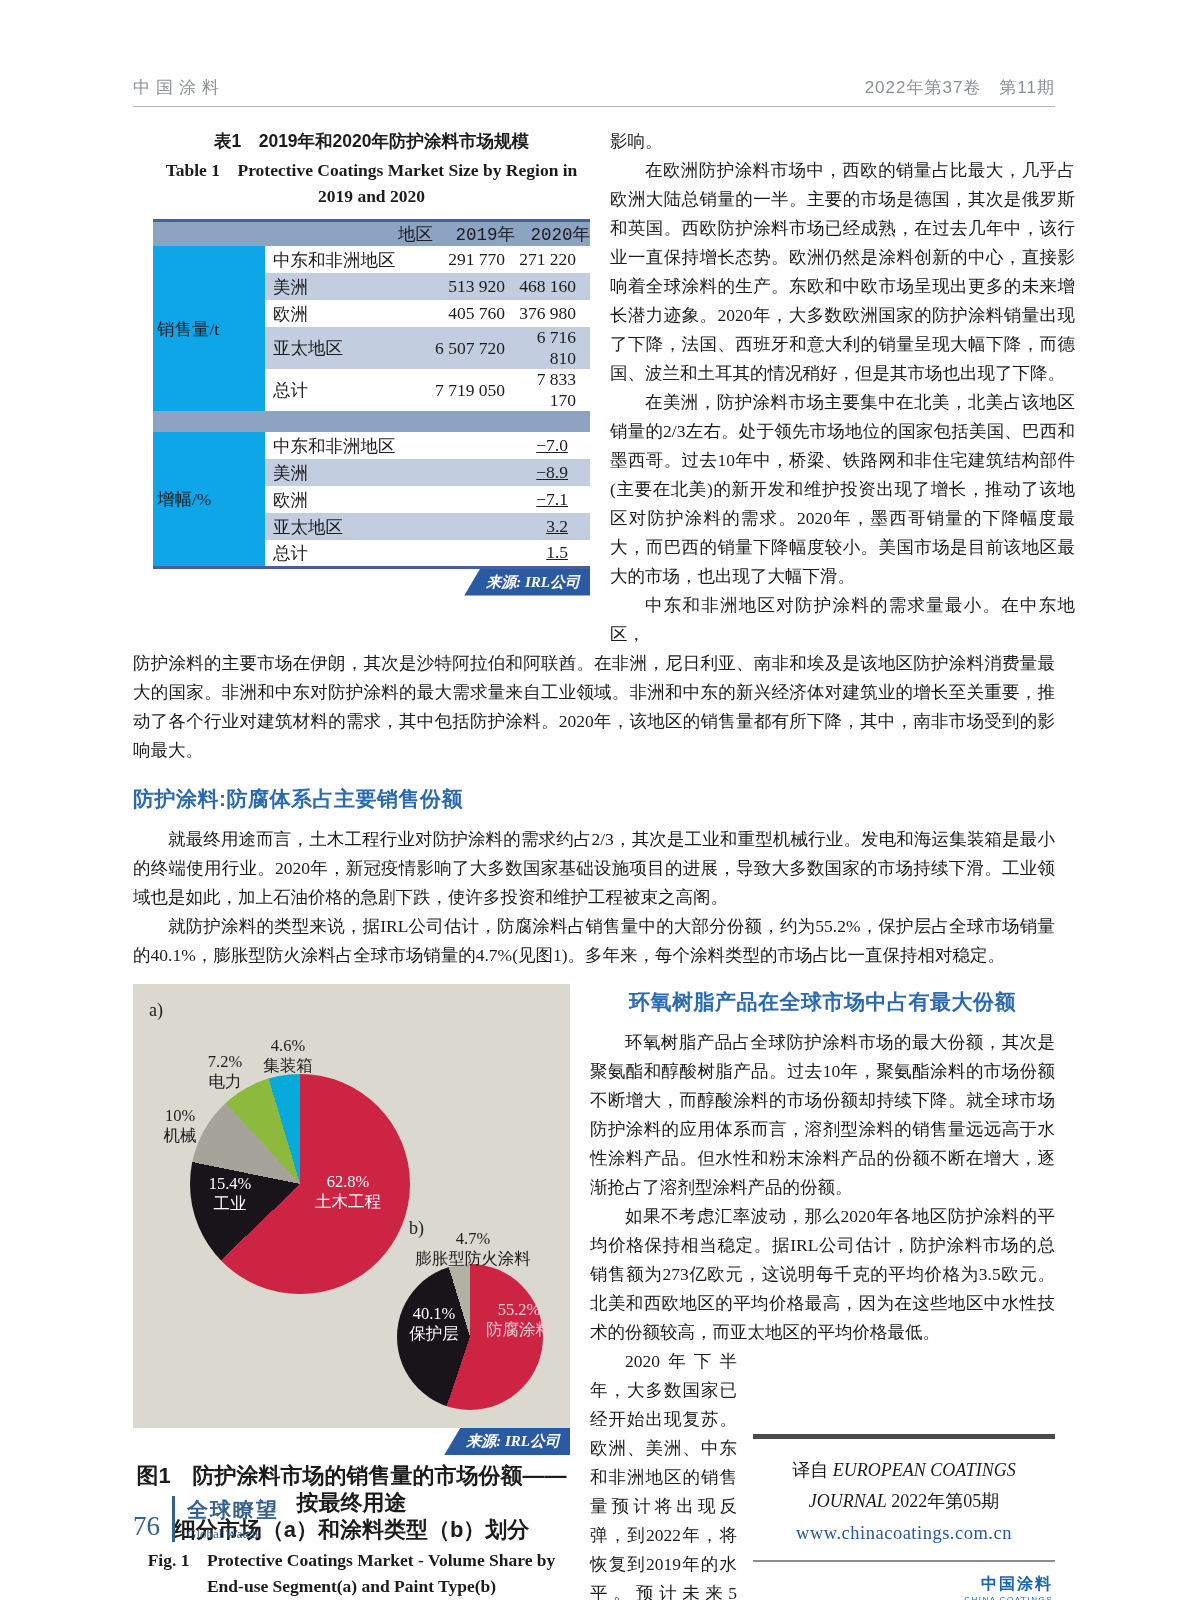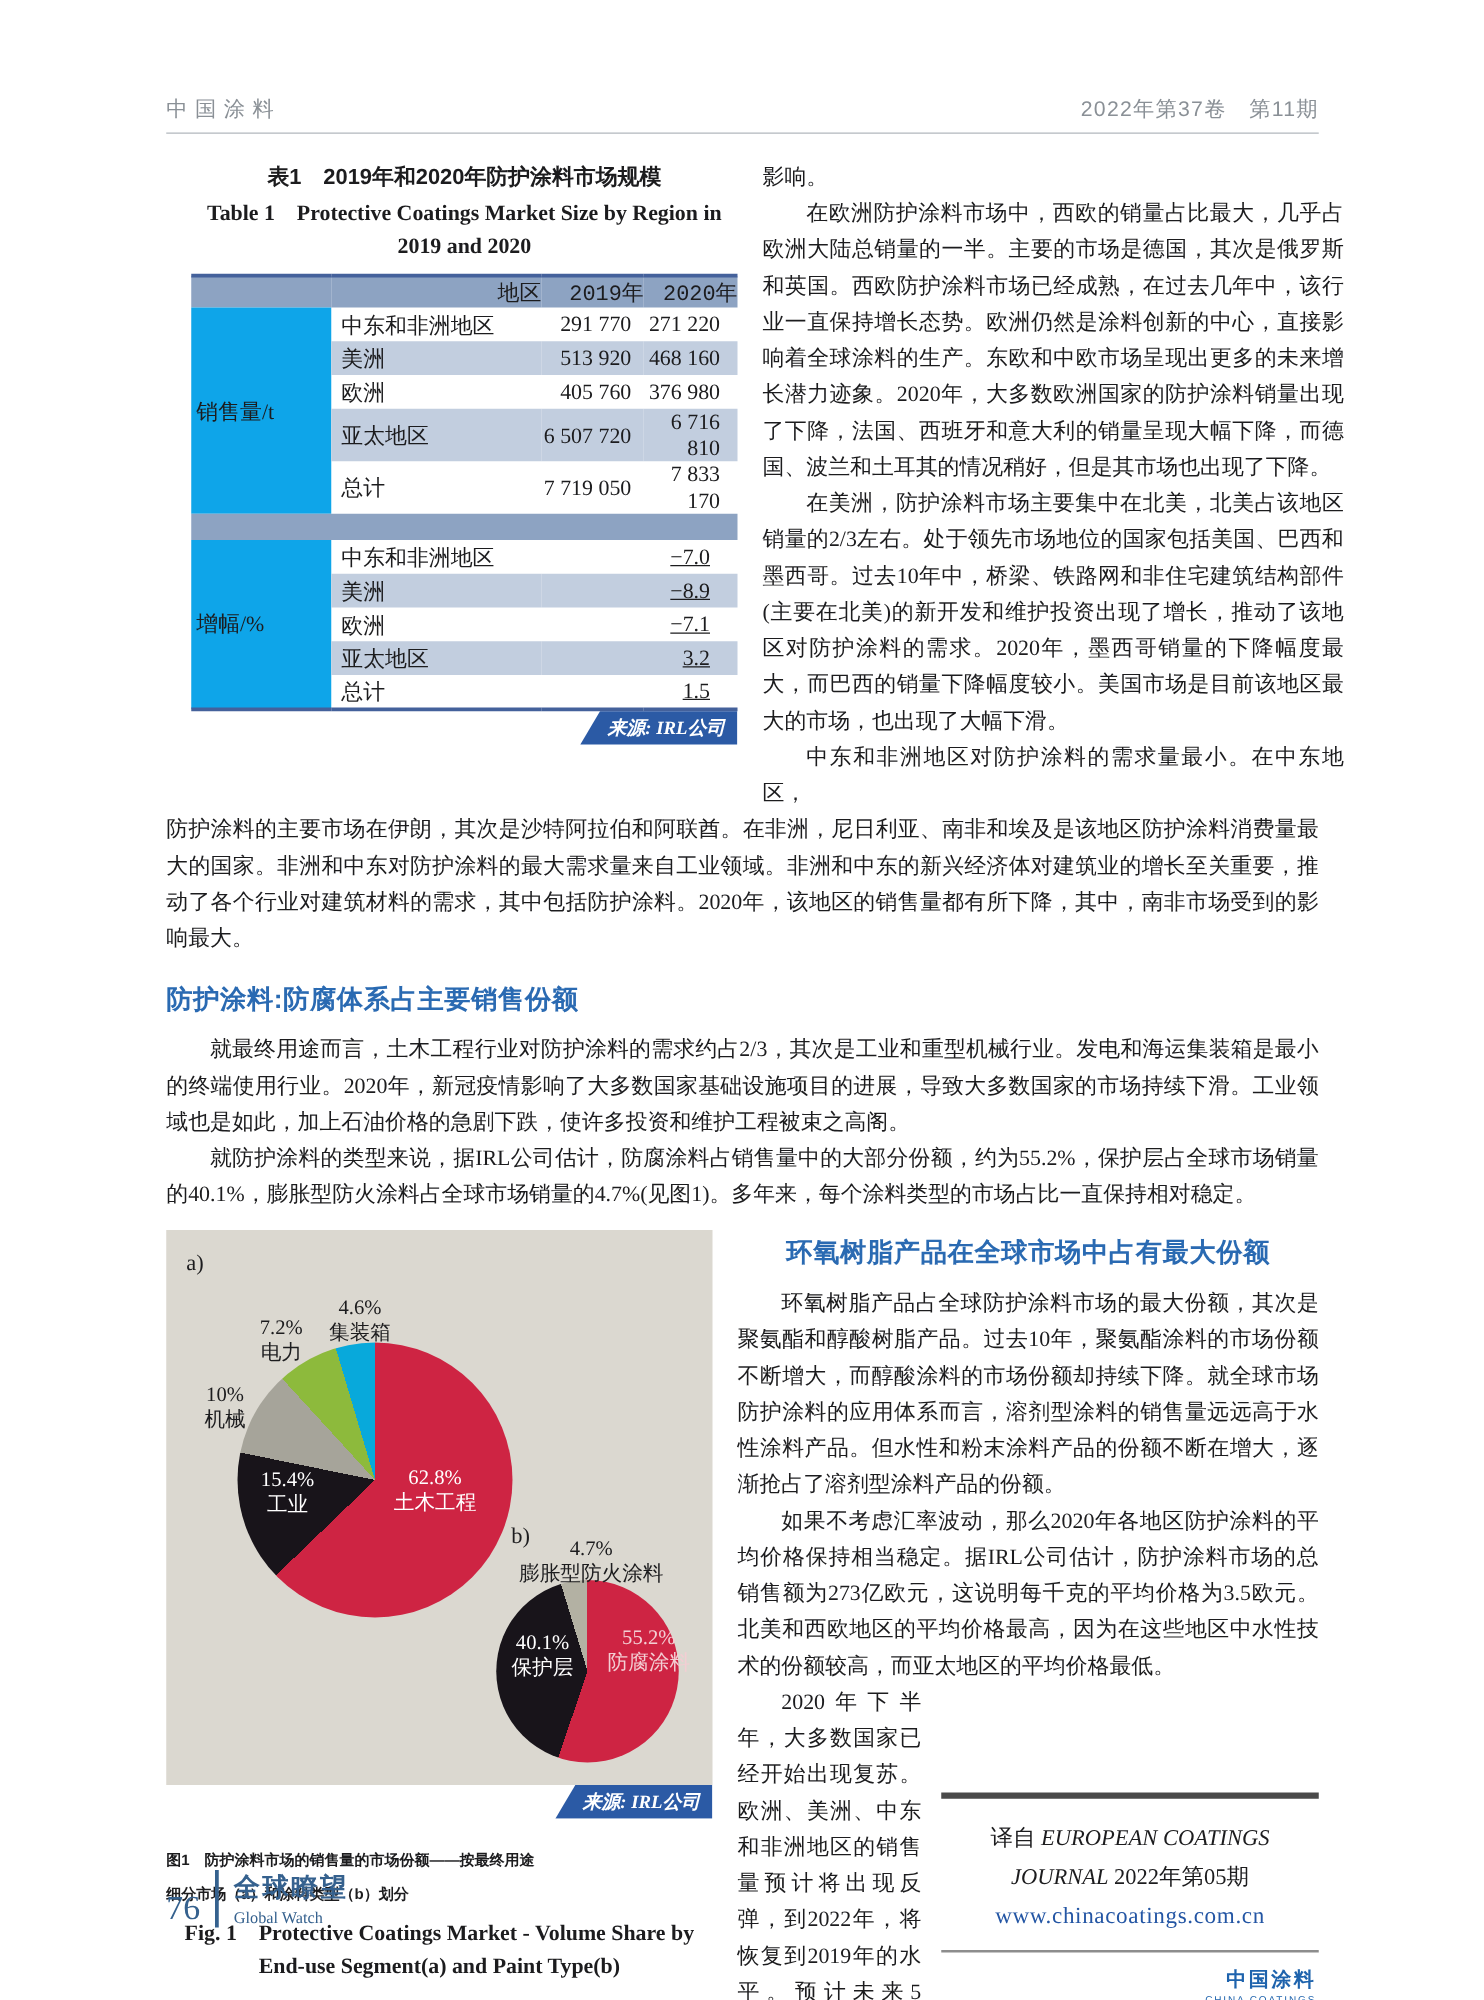--- a/index.html
+++ b/index.html
@@ -74,22 +74,22 @@
   .plabel.pink { color:#f3ced3; }
   .lbl-container { left:113px; top:52px; width:84px; }
   .lbl-power { left:56px; top:68px; width:72px; }
   .lbl-machine { left:16px; top:122px; width:62px; }
   .lbl-industry { left:56px; top:190px; width:82px; }
   .lbl-civil { left:163px; top:188px; width:104px; }
   .lbl-intumescent { left:252px; top:245px; width:176px; }
   .lbl-protective { left:260px; top:320px; width:82px; }
   .lbl-anticorr { left:338px; top:316px; width:96px; }
 
-  .cap-cn { text-align:left; font-weight:bold; font-size:12px; line-height:27px;
-      font-family:"Liberation Sans", sans-serif; margin-top:20px; }
+  .cap-cn { text-align:center; font-weight:bold; font-size:22px; line-height:27px;
+      font-family:"Liberation Sans", sans-serif; margin-top:7px; }
   .cap-en { text-align:center; font-weight:bold; font-size:17.5px; line-height:26px; margin-top:4px; }
 
   
   .attribution { float:right; width:302px; margin-top:87px; margin-left:16px;
       text-align:center; font-size:18px; }
   .attr-bar { height:5px; background:var(--attr_bar,#4a4a4a); margin-bottom:16px; }
   .attr-line { line-height:31px; }
   .attr-journal { font-style:italic; }
   .attr-url { display:block; color:var(--link_blue,#2456a4); text-decoration:none;
       font-size:18.5px; margin-top:6px; letter-spacing:0.5px; }

